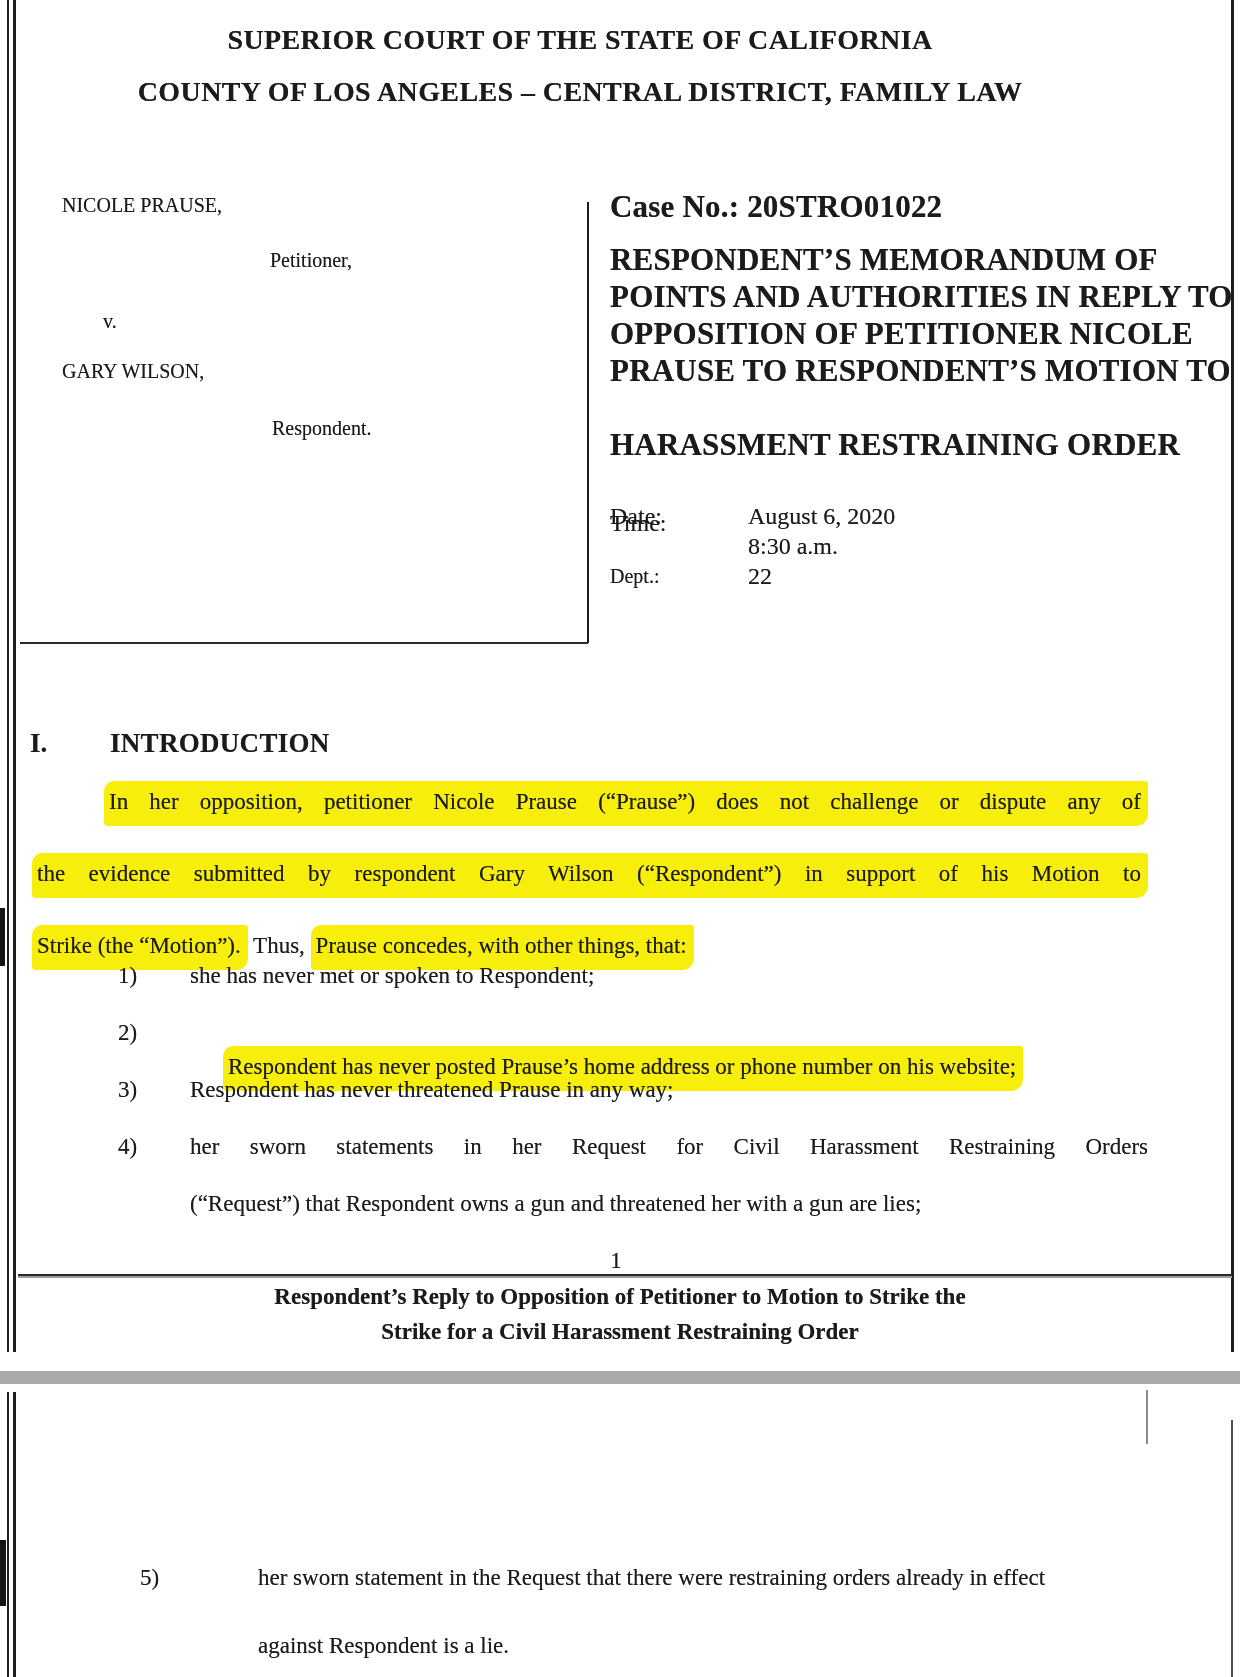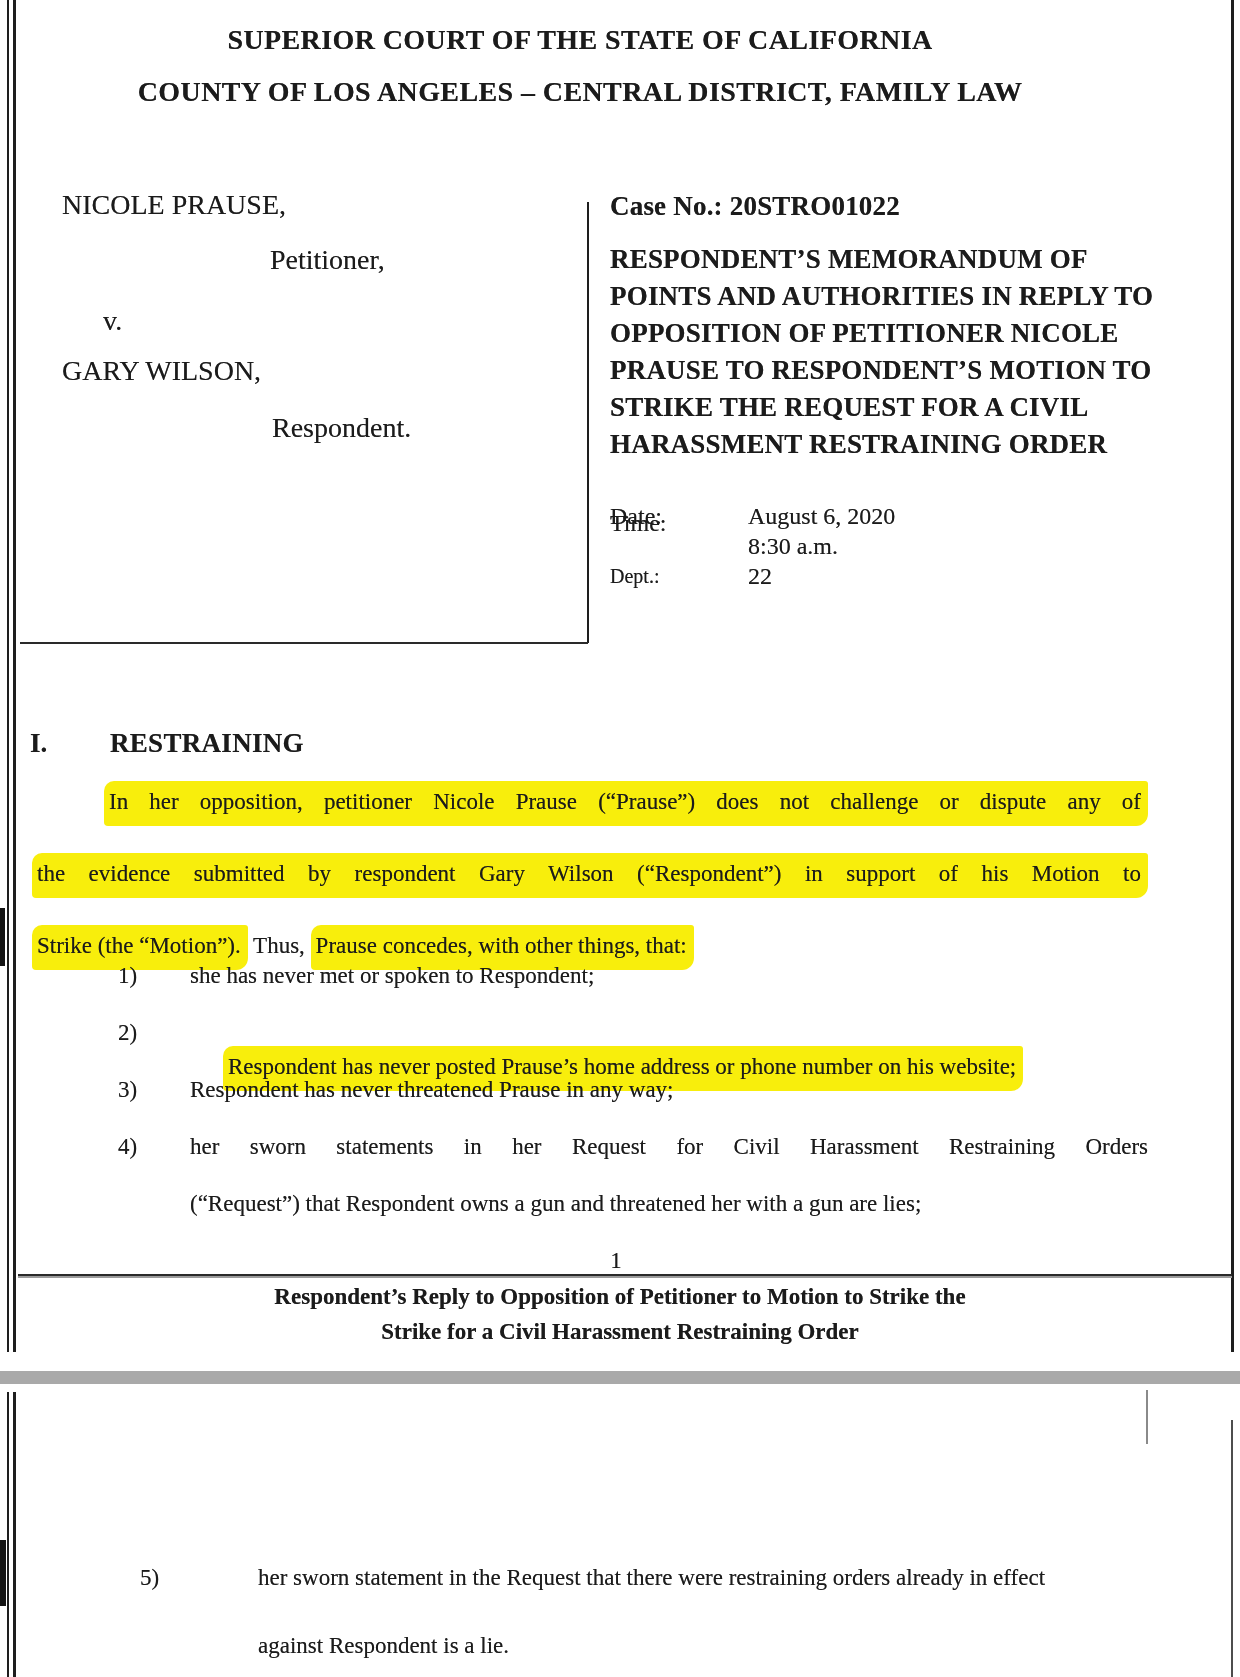--- a/index.html
+++ b/index.html
@@ -2,25 +2,25 @@
 <html><head>
 <meta charset="utf-8">
 <style>
   html,body{margin:0;padding:0;background:#ffffff;}
   .sheet{
     position:relative;width:1240px;height:1677px;background:#ffffff;
     overflow:hidden;font-family:"Liberation Serif",serif;color:#1b1b1b;
   }
   .txt{position:absolute;font-size:23px;line-height:34px;white-space:pre;
        text-shadow:0 0 .4px rgba(20,20,20,.55);}
-  .big{font-size:28px;line-height:34px;}
+  .big{font-size:20px;line-height:34px;}
   .bold{font-weight:bold;}
   .hdr{position:absolute;font-size:28px;font-weight:bold;letter-spacing:.4px;
        text-align:center;white-space:pre;text-shadow:0 0 .5px rgba(0,0,0,.6);}
-  .title-line{position:absolute;font-size:27px;font-weight:bold;line-height:37px;
+  .title-line{position:absolute;font-size:31px;font-weight:bold;line-height:37px;
        white-space:nowrap;letter-spacing:.2px;text-shadow:0 0 .5px rgba(0,0,0,.6);}
   .jline{position:absolute;font-size:23px;line-height:34px;text-align:justify;
        text-align-last:justify;text-shadow:0 0 .4px rgba(20,20,20,.55);}
   .hl{background:#f8ee0c;padding:8px 7px 12px 5px;border-radius:10px 3px 12px 4px;
       box-decoration-break:clone;-webkit-box-decoration-break:clone;}
   .vline{position:absolute;background:#1e1e1e;}
   .hline{position:absolute;background:#2a2a2a;}
   .sep{position:absolute;background:#a9a9a9;}
   .artifact{position:absolute;background:#141414;}
   .ftr{position:absolute;font-size:23px;font-weight:bold;text-align:center;
@@ -46,32 +46,31 @@
   <div class="txt big" style="left:270px;top:243px;">Petitioner,</div>
   <div class="txt big" style="left:103px;top:304px;">v.</div>
   <div class="txt big" style="left:62px;top:354px;">GARY WILSON,</div>
   <div class="txt big" style="left:272px;top:411px;">Respondent.</div>
 
   <div class="title-line" style="left:610px;top:188px;">Case No.:  20STRO01022</div>
   <div class="title-line" style="left:610px;top:241px;">RESPONDENT’S MEMORANDUM OF</div>
   <div class="title-line" style="left:610px;top:278px;">POINTS AND AUTHORITIES IN REPLY TO</div>
   <div class="title-line" style="left:610px;top:352px;">PRAUSE TO RESPONDENT’S MOTION TO</div>
   <div class="title-line" style="left:610px;top:315px;">OPPOSITION OF PETITIONER NICOLE</div>
-  <div class="title-line" style="left:610px;top:389px;">STRIKE THE REQUEST FOR A CIVIL</div>
   <div class="title-line" style="left:610px;top:426px;">HARASSMENT RESTRAINING ORDER</div>
 
   <div class="txt" style="left:610px;top:499px;font-size:24px;">Date:</div>
   <div class="txt" style="left:748px;top:499px;font-size:24px;">August 6, 2020</div>
   <div class="txt" style="left:610px;top:506px;font-size:24px;">Time:</div>
   <div class="txt" style="left:748px;top:529px;font-size:24px;">8:30 a.m.</div>
   <div class="txt" style="left:610px;top:559px;font-size:20px;">Dept.:</div>
   <div class="txt" style="left:748px;top:559px;font-size:24px;">22</div>
 
   <div class="txt bold" style="left:30px;top:726px;font-size:27px;">I.</div>
-  <div class="txt bold" style="left:110px;top:726px;font-size:27px;letter-spacing:.3px;">RESTRAINING</div>
+  <div class="txt bold" style="left:110px;top:726px;font-size:27px;letter-spacing:.3px;">INTRODUCTION</div>
 
   <div class="jline" style="left:32px;top:785px;width:1116px;text-indent:72px;">
     <span class="hl">In her opposition, petitioner Nicole Prause (“Prause”) does not challenge or dispute any of</span>
   </div>
   <div class="jline" style="left:32px;top:857px;width:1116px;">
     <span class="hl">the evidence submitted by respondent Gary Wilson (“Respondent”) in support of his Motion to</span>
   </div>
   <div class="txt" style="left:32px;top:929px;white-space:normal;width:1116px;">
     <span class="hl">Strike (the “Motion”).</span><span>  Thus, </span><span class="hl">Prause concedes, with other things, that:</span>
   </div>

